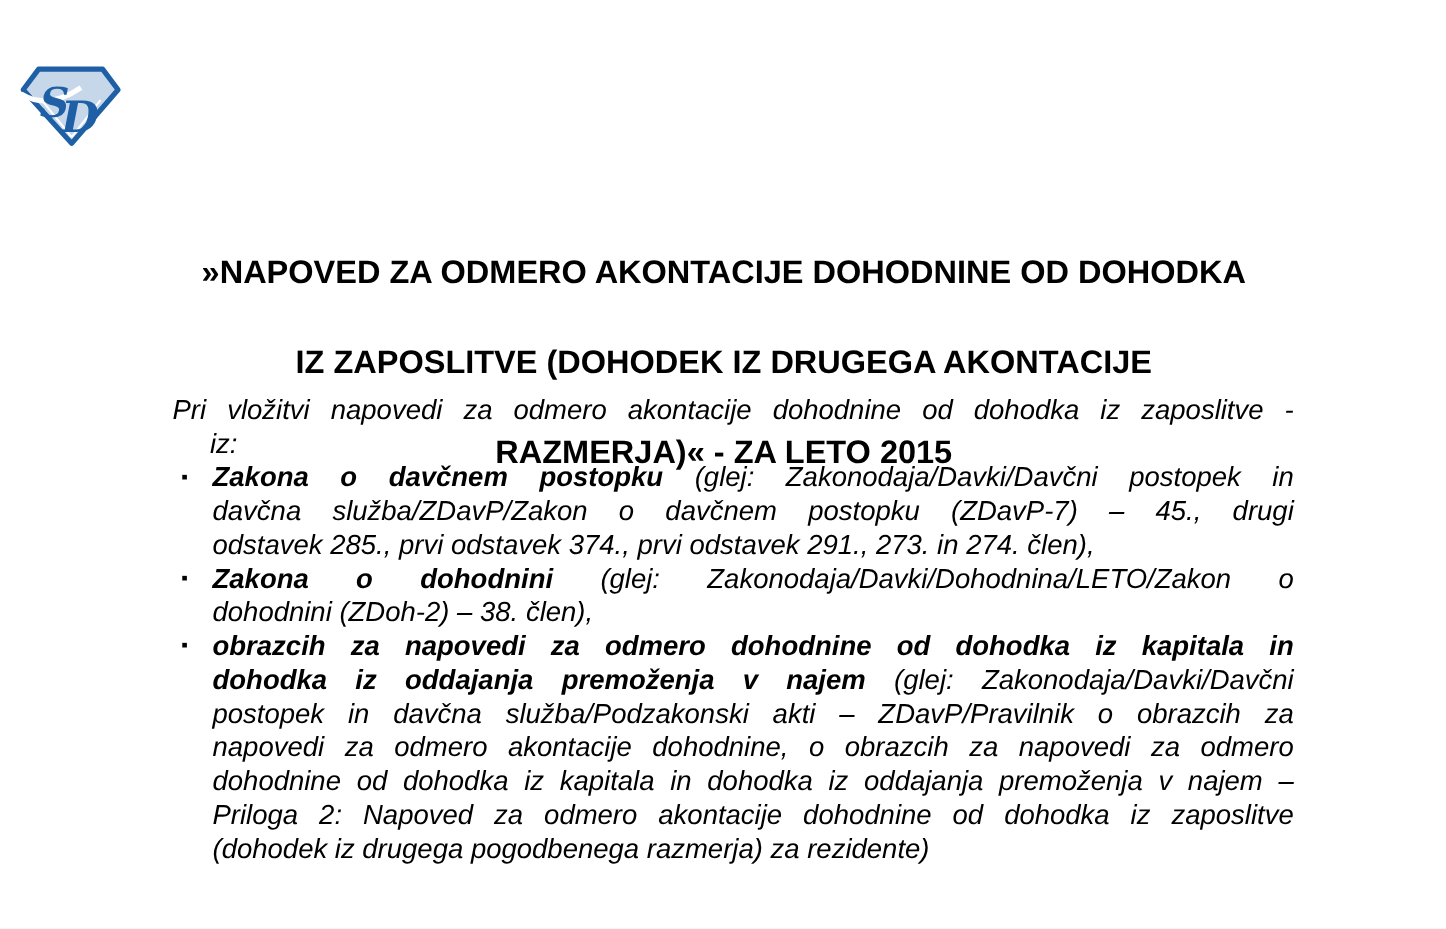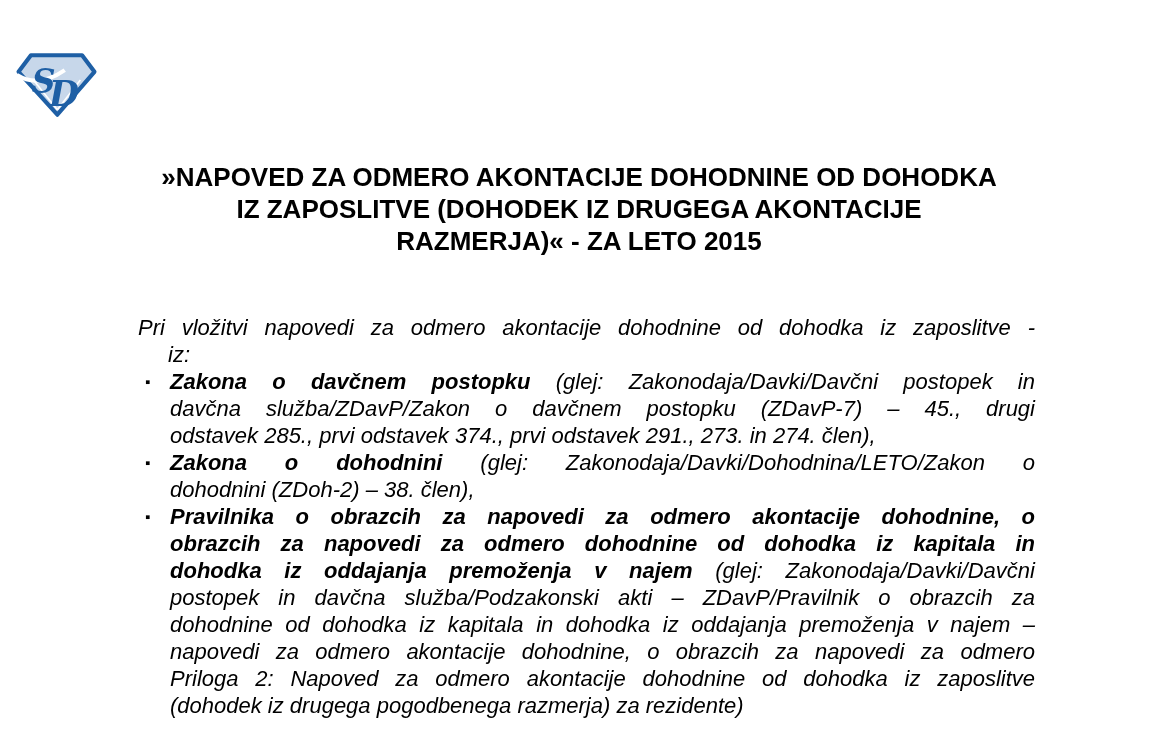--- a/index.html
+++ b/index.html
@@ -23,21 +23,21 @@
     position: absolute;
     left: 129px;
     top: 161px;
     width: 900px;
     font-weight: bold;
     font-size: 26px;
     line-height: 32px;
     text-align: center;
     letter-spacing: 0px;
   }
-  .title-line { white-space: nowrap; }
+  .title-line { white-space: nowrap; margin-top: 40px; }
   .body-text {
     position: absolute;
     left: 138px;
     top: 314px;
     width: 897px;
     font-size: 22px;
     line-height: 27px;
   }
   .para { margin: 0; font-style: italic; }
   .line { height: 27px; }
@@ -90,25 +90,24 @@
     </div>
 
     <div class="para bullet">
       <span class="marker">▪</span>
       <div class="line j"><b>Zakona o dohodnini</b><span> (glej: Zakonodaja/Davki/Dohodnina/LETO/Zakon o</span></div>
       <div class="line last"><span>dohodnini (ZDoh-2) – 38. člen),</span></div>
     </div>
 
     <div class="para bullet">
       <span class="marker">▪</span>
-      <div class="line j"><b>Pravilnika o obrazcih za napovedi za odmero akontacije dohodnine, o</b></div>
       <div class="line j"><b>obrazcih za napovedi za odmero dohodnine od dohodka iz kapitala in</b></div>
       <div class="line j"><b>dohodka iz oddajanja premoženja v najem</b><span> (glej: Zakonodaja/Davki/Davčni</span></div>
       <div class="line j"><span>postopek in davčna služba/Podzakonski akti – ZDavP/Pravilnik o obrazcih za</span></div>
+      <div class="line j"><span>napovedi za odmero akontacije dohodnine, o obrazcih za napovedi za odmero</span></div>
       <div class="line j"><span>dohodnine od dohodka iz kapitala in dohodka iz oddajanja premoženja v najem –</span></div>
-      <div class="line j"><span>napovedi za odmero akontacije dohodnine, o obrazcih za napovedi za odmero</span></div>
       <div class="line j"><span>Priloga 2: Napoved za odmero akontacije dohodnine od dohodka iz zaposlitve</span></div>
       <div class="line last"><span>(dohodek iz drugega pogodbenega razmerja) za rezidente)</span></div>
     </div>
 
   </div>
 
 </div>
 
 </body></html>

